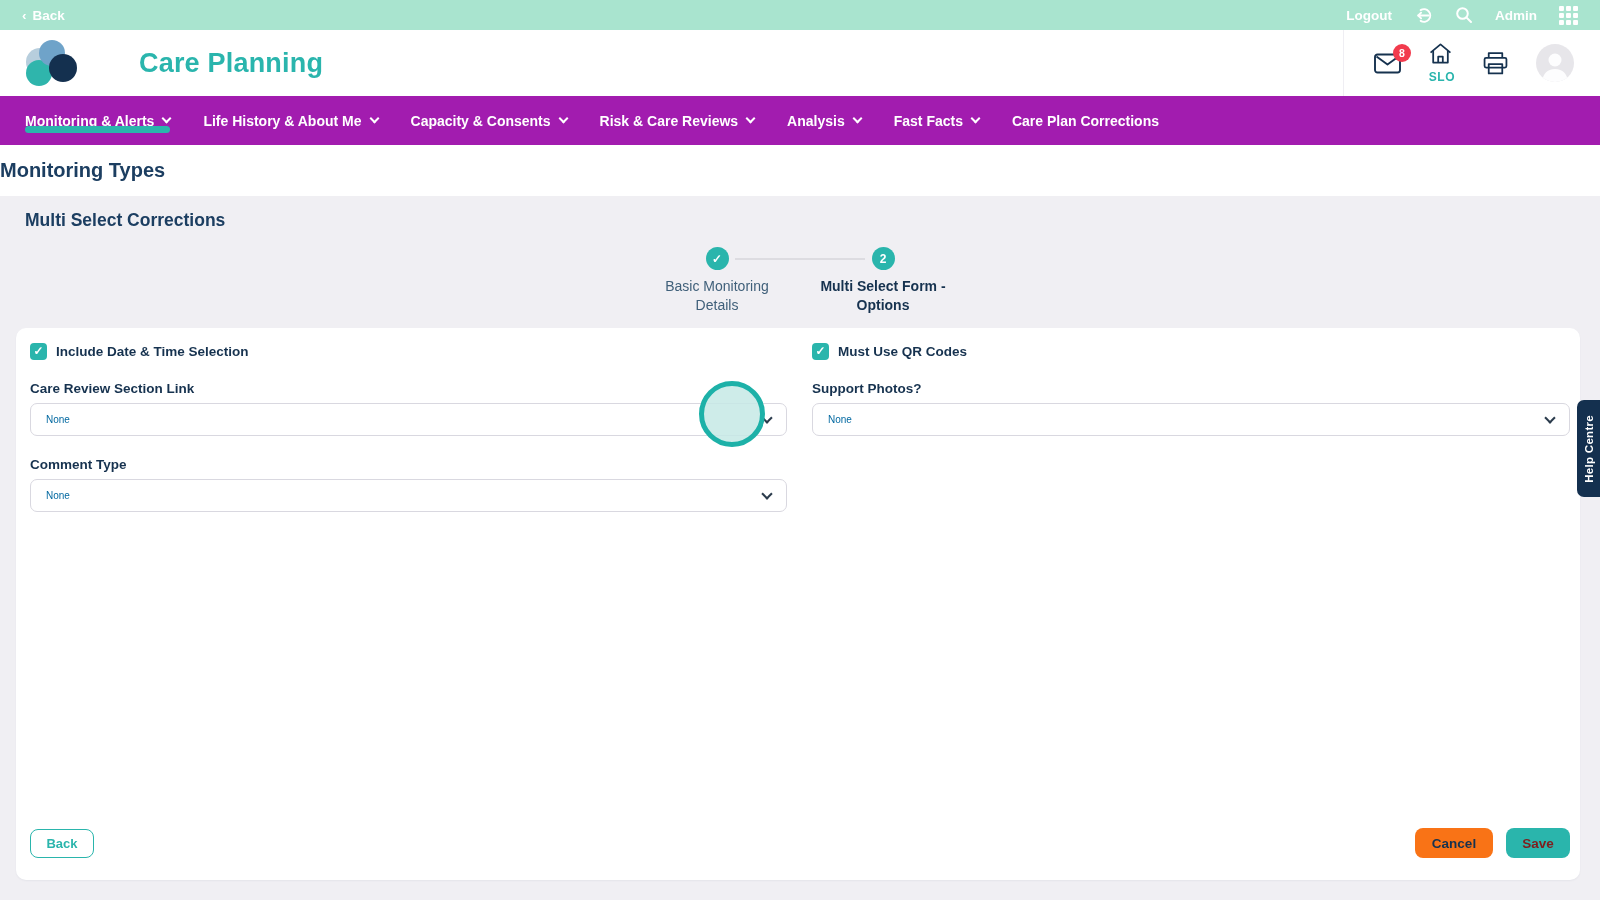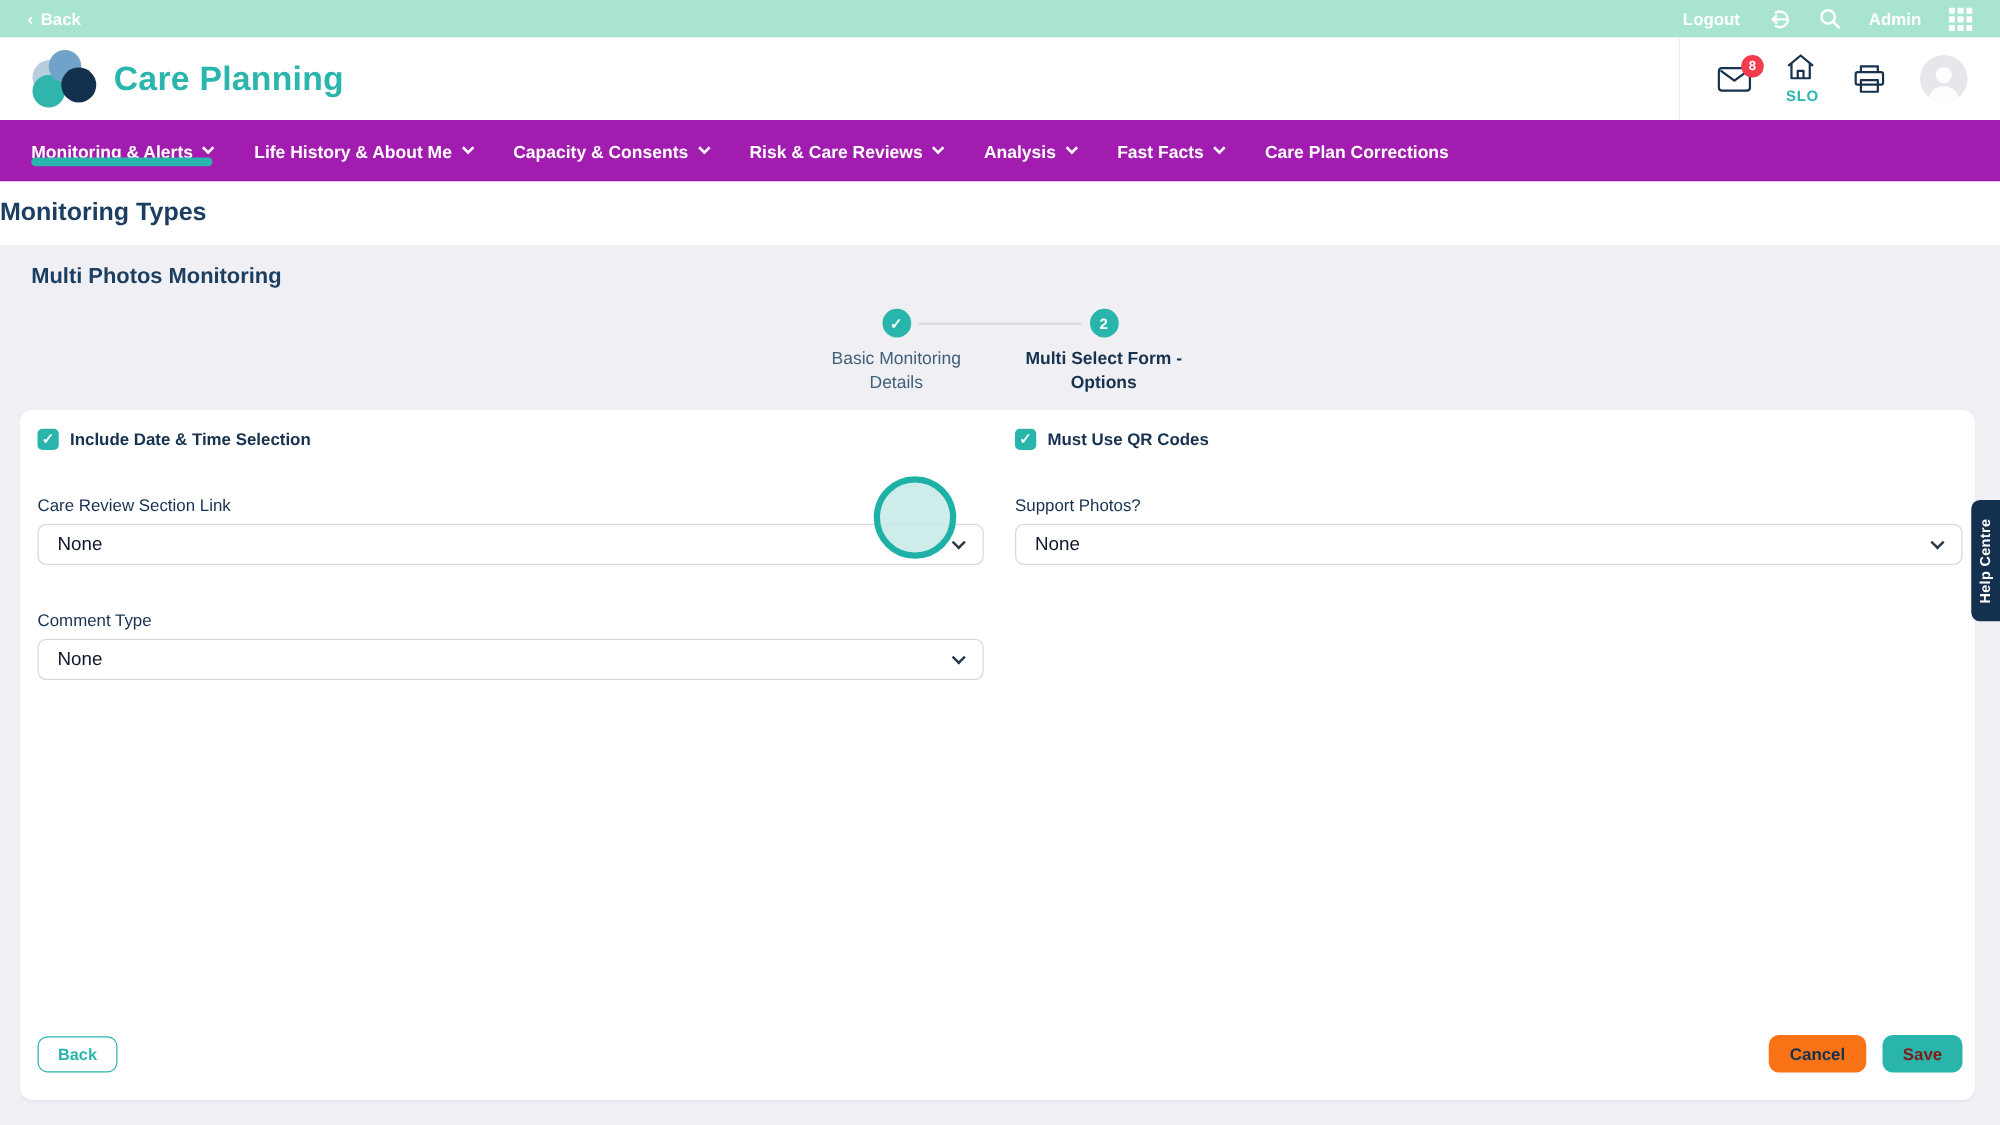--- a/index.html
+++ b/index.html
@@ -8,21 +8,21 @@
   .app { position:relative; width:1600px; height:900px; }
 
   
   .topbar { height:30px; background:#a9e4cf; display:flex; align-items:center;
             justify-content:space-between; padding:0 22px; color:#fff; }
   .topbar-back { display:flex; align-items:center; gap:6px; font-size:13.5px; font-weight:700; cursor:pointer; }
   .topbar-right { display:flex; align-items:center; gap:22px; font-size:13.5px; font-weight:700; }
   .tb-icon { display:flex; align-items:center; }
 
   
-  .header { height:66px; background:#fff; display:flex; align-items:center; padding-left:26px; }
+  .header { height:66px; background:#fff; display:flex; align-items:center; padding-left:26px;gap:48px; }
   .logo { position:relative; width:52px; height:46px; flex:0 0 auto; }
   .logo i { position:absolute; border-radius:50%; display:block; }
   .logo .c-pale { width:28px; height:28px; left:0; top:8px;  background:#b7cedd; }
   .logo .c-teal { width:26px; height:26px; left:0; top:20px; background:#2fb5ac; }
   .logo .c-blue { width:26px; height:26px; left:13px; top:0; background:#6fa3c9; }
   .logo .c-navy { width:28px; height:28px; left:23px; top:14px; background:#14304f; }
   .app-title { font-size:27px; font-weight:700; color:#2ab5ad; margin-left:13px; letter-spacing:.2px; }
   .header-right { margin-left:auto; height:100%; display:flex; align-items:center; gap:28px;
                   padding:0 26px 0 30px; border-left:1px solid #efeef3; }
   .mail-wrap { position:relative; display:flex; cursor:pointer; }
@@ -67,25 +67,25 @@
   .card { position:absolute; left:16px; right:20px; top:132px; height:552px;
           background:#fff; border-radius:10px; box-shadow:0 1px 2px rgba(20,48,79,.05); }
   .col { position:absolute; top:0; padding-top:14px; }
   .col-left  { left:14px;  width:757px; }
   .col-right { left:796px; width:758px; }
   .check-row { display:flex; align-items:center; gap:9px; height:18px; cursor:pointer; }
   .checkbox { width:17px; height:17px; border-radius:4px; background:#2ab5ac; color:#fff;
               display:flex; align-items:center; justify-content:center;
               font-size:12px; font-weight:700; flex:0 0 auto; }
   .check-label { font-size:13.5px; font-weight:600; color:#16324f; }
-  .field-label { margin-top:37px; font-size:13.5px; font-weight:400; color:#16324f; }
+  .field-label { margin-top:21px; font-size:13.5px; font-weight:700; color:#16324f; }
   .dropdown { margin-top:7px; height:33px; border:1px solid #d9d8e0; border-radius:7px;
               background:#fff; display:flex; align-items:center; justify-content:space-between;
               padding:0 15px; cursor:pointer; }
-  .dropdown-value { font-size:15px; color:#0f172a; }
+  .dropdown-value { font-size:10px; color:#0369a1; }
   .dd-chev { width:8px; height:8px; border-right:2px solid #2b3b4c; border-bottom:2px solid #2b3b4c;
              transform:rotate(45deg); margin-top:-4px; }
   .click-circle { position:absolute; left:683px; top:53px; width:66px; height:66px;
                   border-radius:50%; border:5px solid #1db1a8; background:rgba(198,233,229,.85);
                   z-index:5; pointer-events:none; }
 
   .back-btn { position:absolute; left:14px; bottom:22px; width:64px; height:29px;
               background:#fff; border:1px solid #2ab5ac; border-radius:8px; color:#2ab5ac;
               font-size:13px; font-weight:600; font-family:inherit; cursor:pointer; }
   .cancel-btn { position:absolute; right:87px; bottom:22px; width:78px; height:30px;
@@ -212,21 +212,21 @@
     <div class="nav-item">
       <span>Care Plan Corrections</span>
     </div>
   </div>
 
   <div class="titleband">
     <h1 class="page-title">Monitoring Types</h1>
   </div>
 
   <div class="main">
-    <div class="section-title">Multi Photos Monitoring</div>
+    <div class="section-title">Multi Select Corrections</div>
 
     <div class="stepper">
       <div class="step complete">
         <div class="step-circle">✓</div>
         <div class="step-label">
           <div>Basic Monitoring</div>
           <div>Details</div>
         </div>
       </div>
       <div class="connector"></div>

